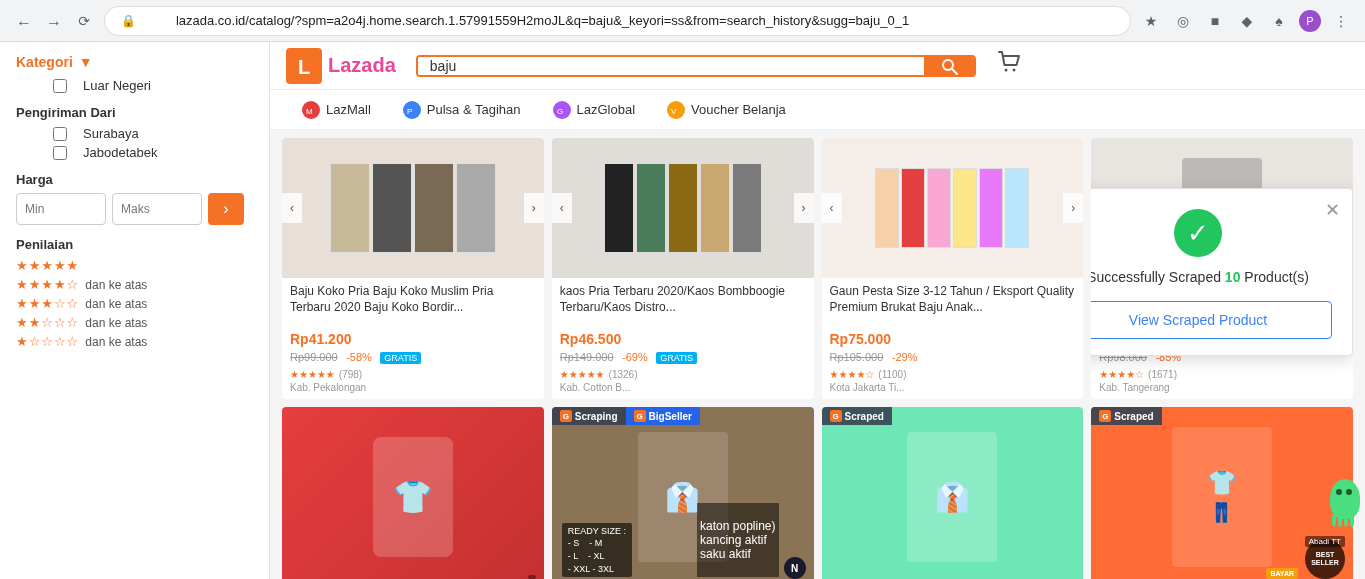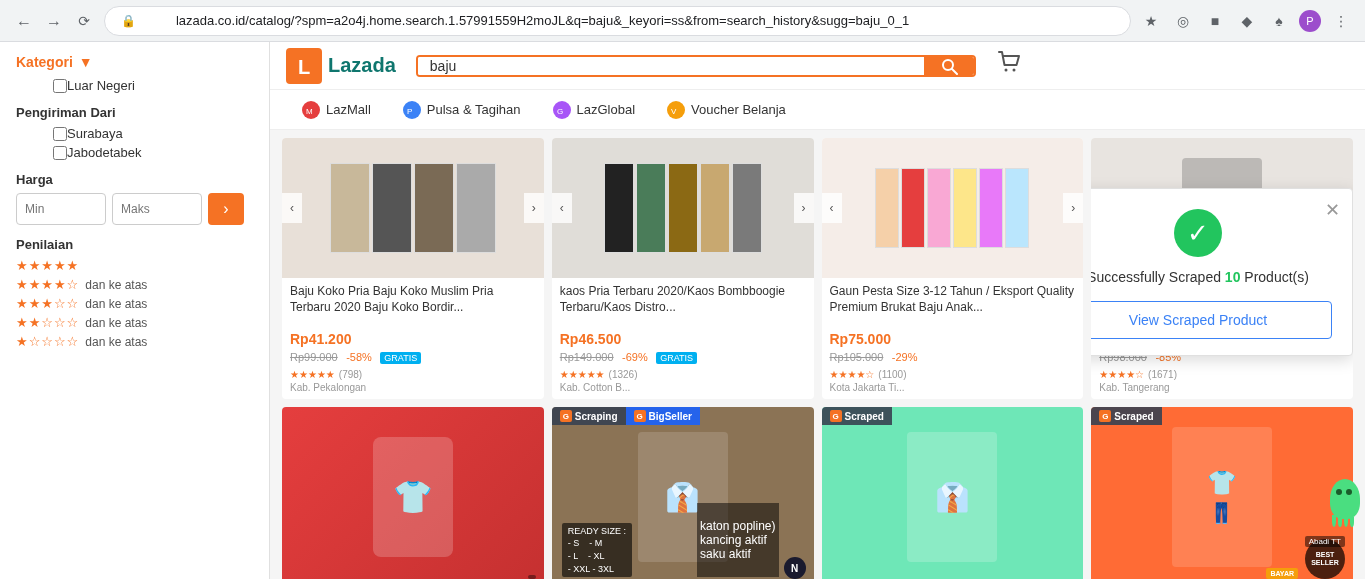--- a/index.html
+++ b/index.html
@@ -50,21 +50,21 @@
       padding: 12px 16px;
       overflow-y: auto;
       border-right: 1px solid #e0e0e0;
     }
     .kategori-header {
       display: flex; align-items: center; gap: 6px;
       color: #f57224; font-weight: bold; font-size: 14px;
       margin-bottom: 8px; cursor: pointer;
     }
     .checkbox-item {
-      display: flex; align-items: center; gap: 0;
+      display: flex; align-items: center; gap: 16px;
       font-size: 13px; color: #333; margin-bottom: 4px; cursor: pointer; padding-left: 37px;
     }
     .checkbox-item input[type=checkbox] { width: 14px; height: 14px; cursor: pointer; }
     .section-title { font-weight: bold; font-size: 13px; color: #333; margin: 12px 0 6px; }
     .harga-row { display: flex; align-items: center; gap: 6px; margin-top: 6px; }
     .harga-input {
       width: 90px; height: 32px; border: 1px solid #ccc; border-radius: 4px;
       padding: 0 8px; font-size: 12px;
     }
     .harga-btn {
@@ -269,21 +269,21 @@
   </div>
 
   <div class="main-area" style="position:relative;">
 
     <div class="top-nav">
       <div class="lazada-logo">
         <svg width="36" height="36" viewBox="0 0 36 36">
           <rect width="36" height="36" rx="4" fill="#f57224"></rect>
           <text x="18" y="26" text-anchor="middle" font-size="20" fill="white" font-weight="bold">L</text>
         </svg>
-        <span style="font-size:20px;font-weight:bold;color:#0f766e;">Lazada</span>
+        <span style="font-size:20px;font-weight:bold;color:#ec4899;">Lazada</span>
       </div>
       <div class="search-bar">
         <input class="search-input" value="baju" style="">
         <button class="search-btn">
           <svg width="18" height="18" viewBox="0 0 18 18" fill="none">
             <circle cx="8" cy="8" r="5" stroke="white" stroke-width="2"></circle>
             <line x1="12" y1="12" x2="17" y2="17" stroke="white" stroke-width="2" stroke-linecap="round"></line>
           </svg>
         </button>
       </div>

